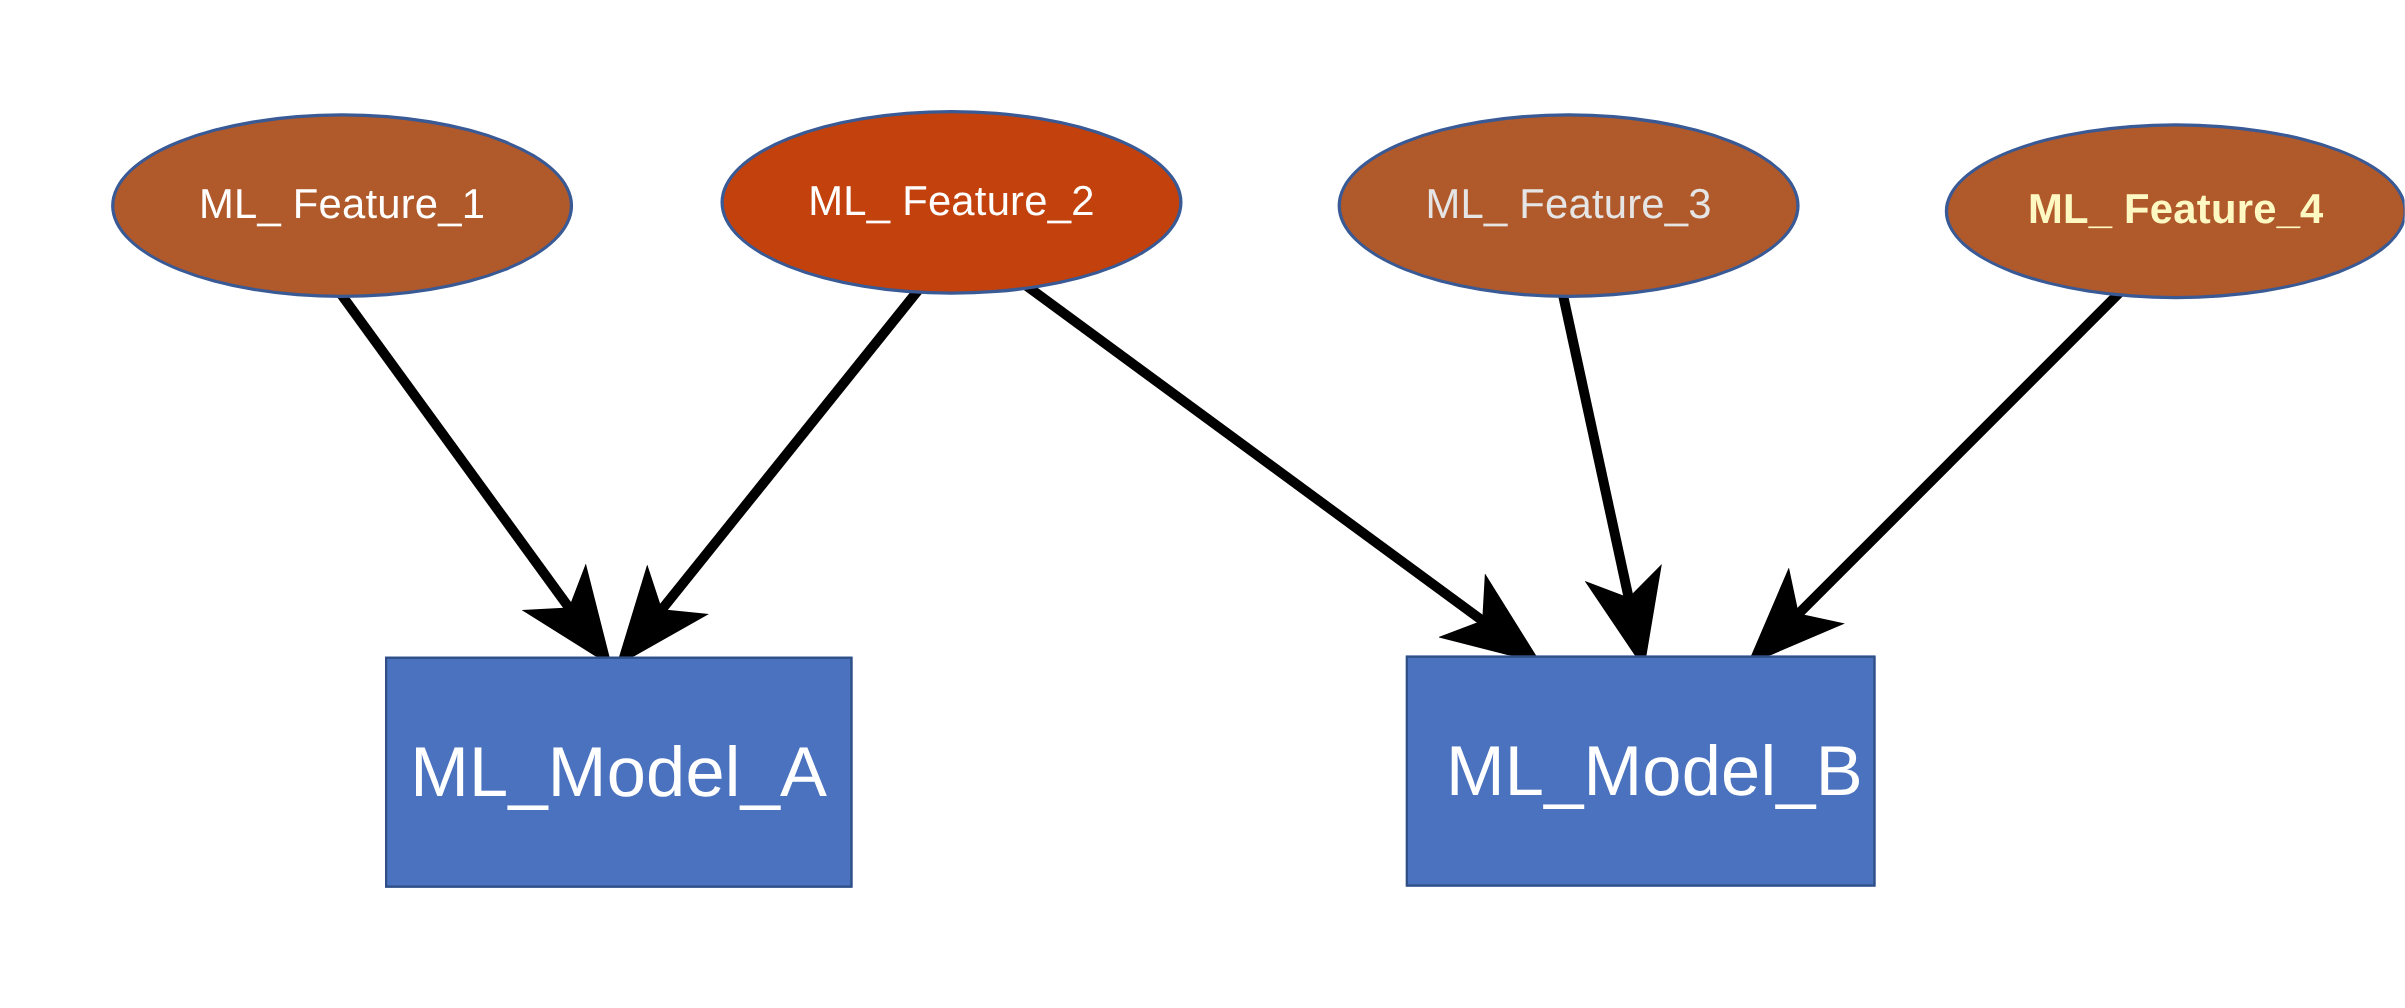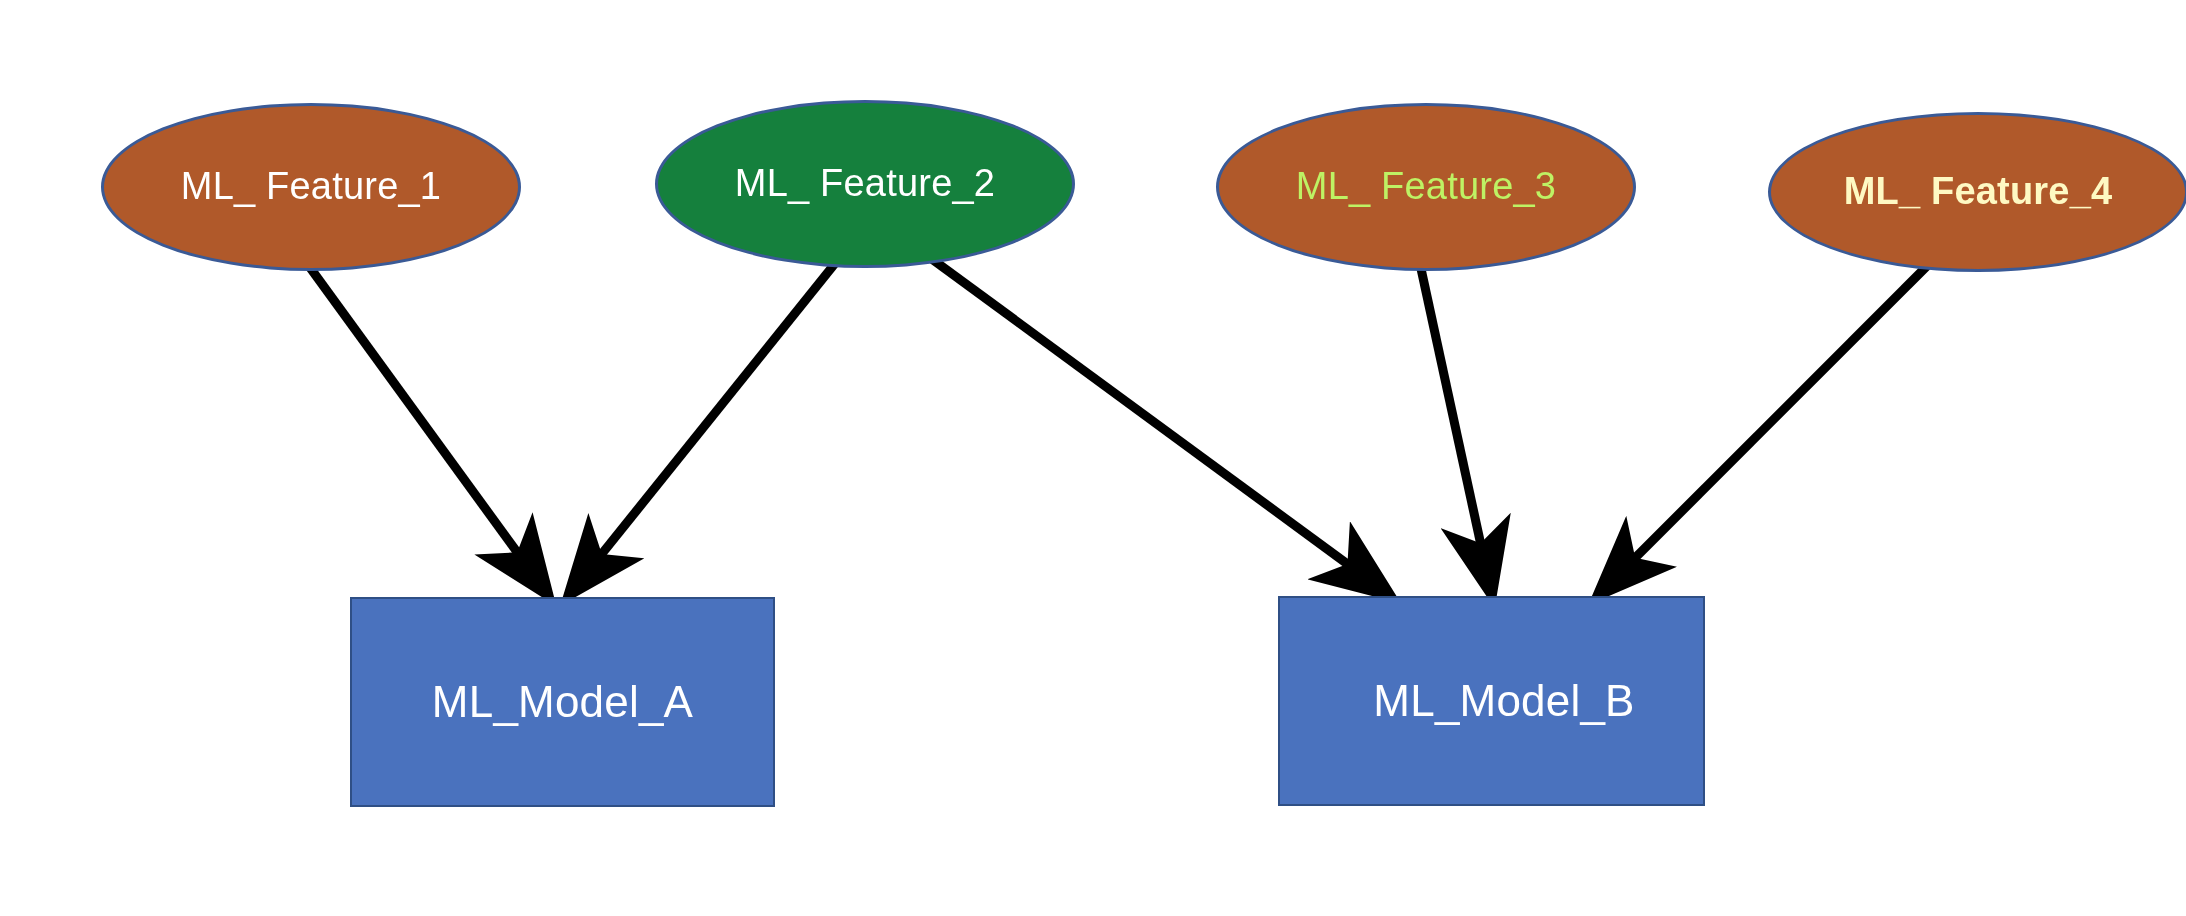--- a/index.html
+++ b/index.html
@@ -41,21 +41,21 @@
     border-radius: 50%;
     background: #B0592A;
     border: 3px solid #3A5A96;
     font-size: 38px;
     font-weight: 400;
     letter-spacing: 0.2px;
   }
   .node-rect {
     background: #4A72BE;
     border: 2px solid #2F4F85;
-    font-size: 44px;
+    font-size: 64px;
     font-weight: 400;
     letter-spacing: 0.2px;
   }
 </style>
 </head>
 <body>
 
 <div id="canvas">
 
   <svg id="edge-layer" viewBox="0 0 2186 916" xmlns="http://www.w3.org/2000/svg">
@@ -70,25 +70,25 @@
         <line x1="888" y1="251" x2="1358" y2="596" stroke="#000000" stroke-width="9" marker-end="url(#arrowhead)"></line>
         <line x1="1387" y1="264" x2="1459" y2="596" stroke="#000000" stroke-width="9" marker-end="url(#arrowhead)"></line>
         <line x1="1894" y1="266" x2="1564" y2="596" stroke="#000000" stroke-width="9" marker-end="url(#arrowhead)"></line>
       </g>
   </svg>
 
   <div class="node node-ellipse" style="left: 68px; top: 103px; width: 420px; height: 168px; background: rgb(176, 89, 42); border-color: rgb(58, 90, 150); color: rgb(255, 255, 255);">
     <span>ML_ Feature_1</span>
   </div>
 
-  <div class="node node-ellipse" style="left: 622px; top: 100px; width: 420px; height: 168px; background: #15803d; border-color: rgb(58, 90, 150); color: rgb(255, 255, 255);">
+  <div class="node node-ellipse" style="left: 622px; top: 100px; width: 420px; height: 168px; background: #c2410c; border-color: rgb(58, 90, 150); color: rgb(255, 255, 255);">
     <span>ML_ Feature_2</span>
   </div>
 
-  <div class="node node-ellipse" style="left: 1183px; top: 103px; width: 420px; height: 168px; background: rgb(176, 89, 42); border-color: rgb(58, 90, 150); color: #bef264;">
+  <div class="node node-ellipse" style="left: 1183px; top: 103px; width: 420px; height: 168px; background: rgb(176, 89, 42); border-color: rgb(58, 90, 150); color: #e5e5e5;">
     <span>ML_ Feature_3</span>
   </div>
 
   <div class="node node-ellipse" style="left: 1735px; top: 112px; width: 420px; height: 160px; background: rgb(176, 89, 42); border-color: rgb(58, 90, 150); color: #fef9c3; font-weight: bold;">
     <span>ML_ Feature_4</span>
   </div>
 
   <div class="node node-rect" style="left: 317px; top: 597px; width: 425px; height: 210px; background: rgb(74, 114, 190); border-color: rgb(47, 79, 133); color: rgb(255, 255, 255);">
     <span>ML_Model_A</span>
   </div>

